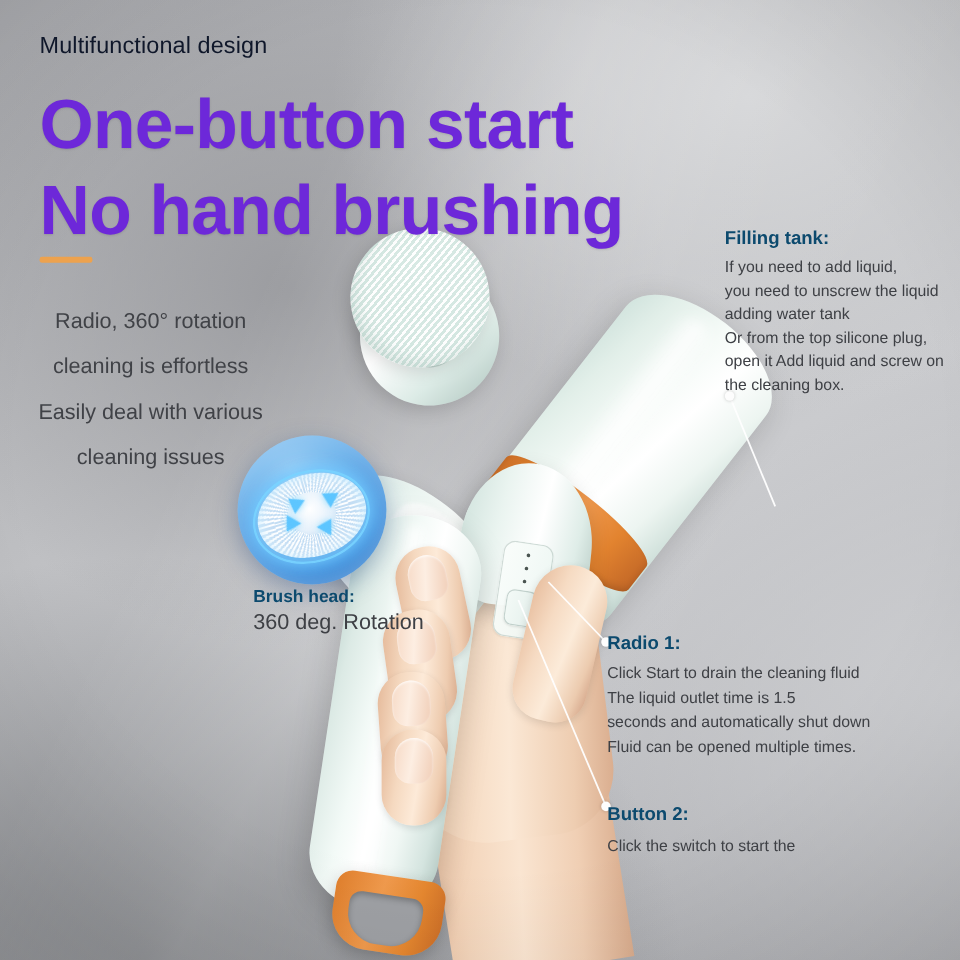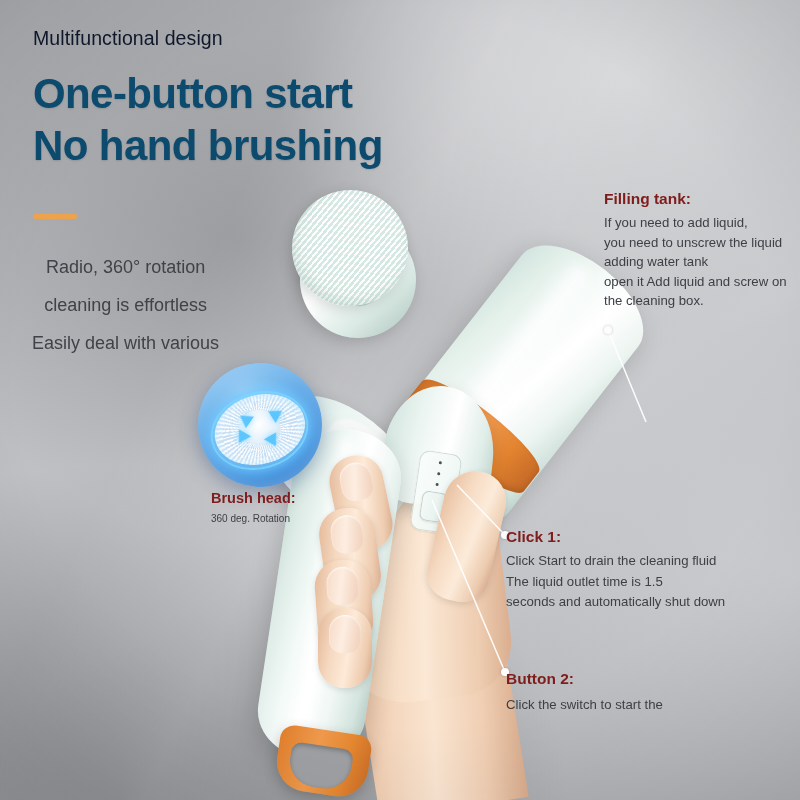--- a/index.html
+++ b/index.html
@@ -40,57 +40,57 @@
   }
 
   
   .eyebrow {
     position: absolute; left: 33px; top: 27px;
     font-size: 19.5px; letter-spacing: .1px;
     color: #0f172a;
   }
   .headline {
     position: absolute; left: 33px; top: 68px;
-    font-size: 42px; font-weight: 700; line-height: 1.24;
-    color: #0c4a6e; letter-spacing: -0.6px;
+    font-size: 58px; font-weight: 700; line-height: 1.24;
+    color: #6d28d9; letter-spacing: -0.6px;
     text-shadow: 0 1px 2px rgba(0,0,0,.12);
   }
   .headline span { display: block; white-space: nowrap; }
 
   .accent-bar {
     position: absolute; left: 33px; top: 214px;
     width: 44px; height: 5px; border-radius: 2px;
     background: #eda24e;
   }
 
   .subcopy {
     position: absolute; left: 32px; top: 248px;
     font-size: 18px; line-height: 38px;
     color: #404247;
   }
   .subcopy span { display: block; white-space: nowrap; text-align: center; }
 
   
   .callout { position: absolute; }
   .callout .c-title {
-    font-size: 15.5px; font-weight: 700; color: #7f1d1d;
+    font-size: 15.5px; font-weight: 700; color: #0c4a6e;
     margin-bottom: 5px; white-space: nowrap;
   }
   .callout .c-body { font-size: 13.2px; color: #3e4045; }
   .callout .c-body span { display: block; white-space: nowrap; line-height: 19.5px; }
 
   #callout-filling-tank { left: 604px; top: 190px; }
   #callout-button-1     { left: 506px; top: 528px; }
   #callout-button-1 .c-body span { line-height: 20.5px; }
   #callout-button-2     { left: 506px; top: 670px; }
   #callout-button-2 .c-body span { line-height: 24px; }
 
   #callout-brush-head   { left: 211px; top: 490px; }
   #callout-brush-head .c-title { font-size: 14.5px; margin-bottom: 3px; }
-  #callout-brush-head .c-body  { font-size: 10px; }
+  #callout-brush-head .c-body  { font-size: 18px; }
 
   
   .leaders { position: absolute; inset: 0; pointer-events: none; }
   .dot {
     position: absolute; width: 8px; height: 8px; border-radius: 50%;
     background: #fdfdfd; box-shadow: 0 0 3px rgba(0,0,0,.22);
   }
 
   
   #product { position: absolute; inset: 0; }
@@ -405,39 +405,42 @@
     <span>One-button start</span>
     <span>No hand brushing</span>
   </div>
 
   <div class="accent-bar"></div>
 
   <div class="subcopy">
     <span>Radio, 360° rotation</span>
     <span>cleaning is effortless</span>
     <span>Easily deal with various</span>
+    <span>cleaning issues</span>
   </div>
 
   <div class="callout" id="callout-filling-tank">
     <div class="c-title">Filling tank:</div>
     <div class="c-body">
       <span>If you need to add liquid,</span>
       <span>you need to unscrew the liquid</span>
       <span>adding water tank</span>
+      <span>Or from the top silicone plug,</span>
       <span>open it Add liquid and screw on</span>
       <span>the cleaning box.</span>
     </div>
   </div>
 
   <div class="callout" id="callout-button-1">
-    <div class="c-title">Click 1:</div>
+    <div class="c-title">Radio 1:</div>
     <div class="c-body">
       <span>Click Start to drain the cleaning fluid</span>
       <span>The liquid outlet time is 1.5</span>
       <span>seconds and automatically shut down</span>
+      <span>Fluid can be opened multiple times.</span>
     </div>
   </div>
 
   <div class="callout" id="callout-button-2">
     <div class="c-title">Button 2:</div>
     <div class="c-body">
       <span>Click the switch to start the</span>
     </div>
   </div>
 

